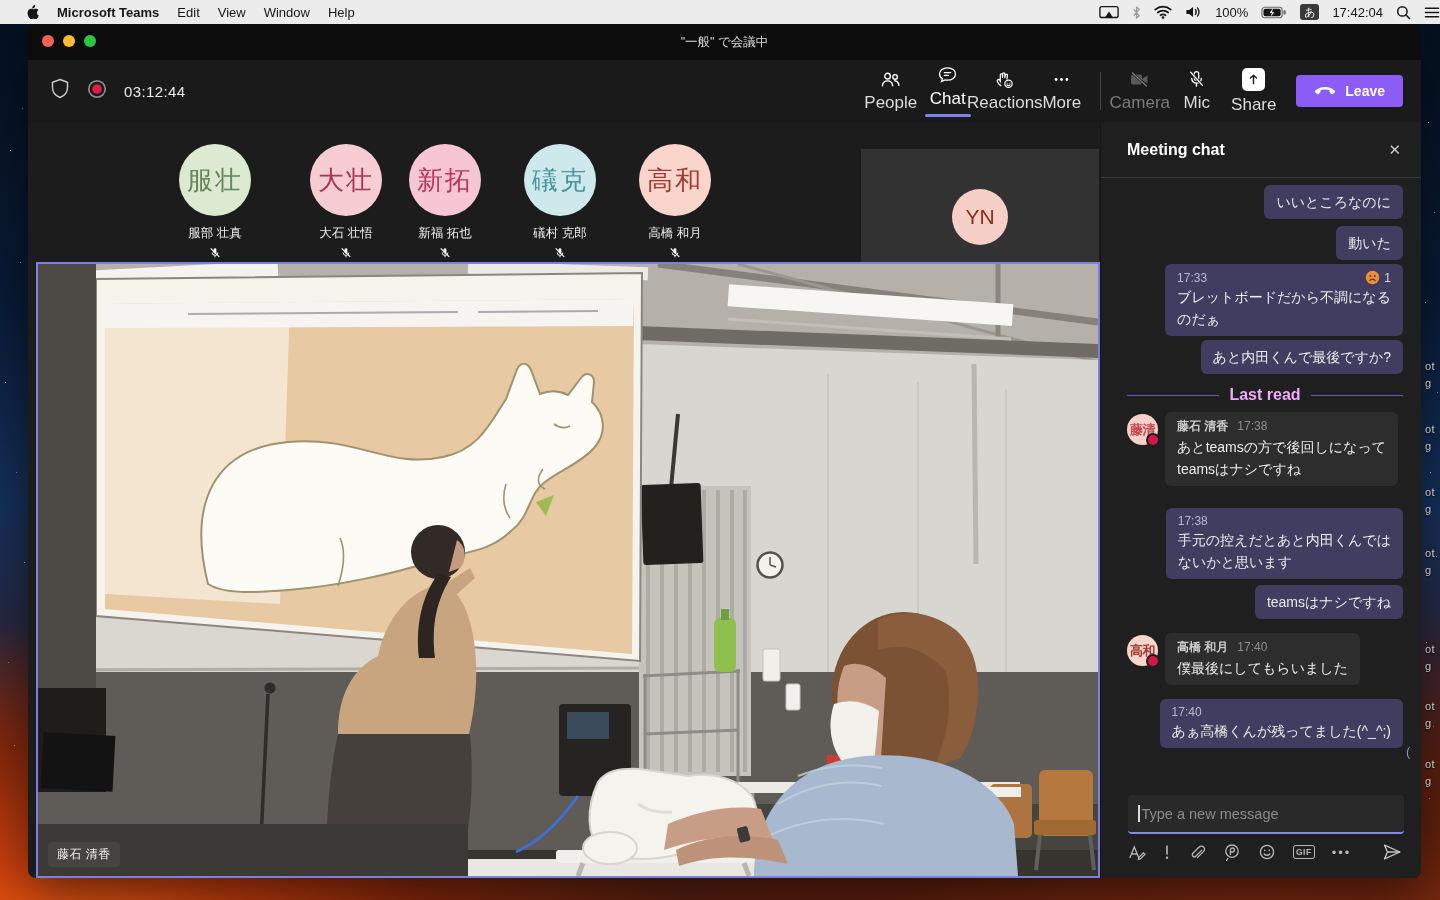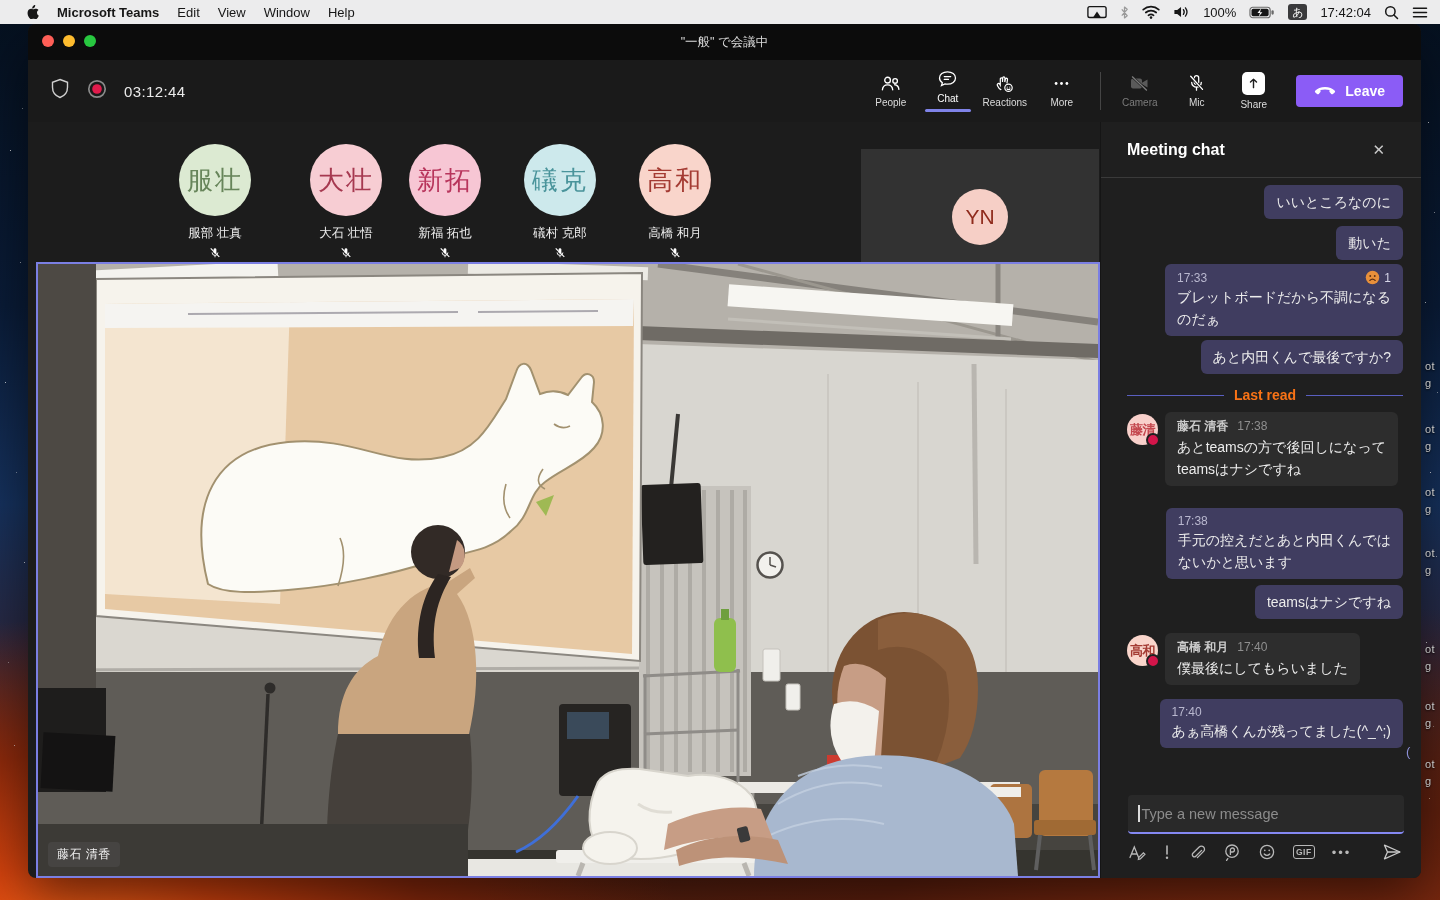--- a/index.html
+++ b/index.html
@@ -17,21 +17,21 @@
       1429px 798px rgba(255,220,190,.8);}
   .dfrag{position:absolute;color:#f2f2f2;font-size:11px;line-height:17px;
     text-shadow:0 1px 2px rgba(0,0,0,.85);letter-spacing:.3px;}
 
   
   .menubar{position:absolute;left:0;top:0;width:1440px;height:24px;background:rgba(246,246,246,.96);
     display:flex;align-items:center;justify-content:space-between;z-index:50;color:#161616;font-size:13px;}
   .mb-left{display:flex;align-items:center;gap:0;padding-left:16px;}
   .mb-left .mi{padding:0 9px;}
   .mb-app{font-weight:700;padding:0 9px;}
-  .mb-right{display:flex;align-items:center;gap:13px;padding-right:12px;}
+  .mb-right{display:flex;align-items:center;gap:13px;}
   .mb-right svg{display:block;}
   .ime-badge{width:19px;height:16px;background:#3a3a3c;color:#fff;border-radius:3px;
     font-size:11px;display:flex;align-items:center;justify-content:center;}
   .mb-clock{font-size:13px;}
 
   
   .window{position:absolute;left:28px;top:24px;width:1393px;height:854px;background:#1c1c1c;
     border-radius:8px;overflow:hidden;box-shadow:0 22px 55px rgba(0,0,0,.55);z-index:10;}
   .titlebar{position:absolute;left:0;top:0;width:100%;height:36px;background:#0c0c0c;}
   .tl{position:absolute;top:11px;width:12px;height:12px;border-radius:50%;}
@@ -39,21 +39,21 @@
   .win-title{position:absolute;left:0;right:0;top:0;height:36px;display:flex;align-items:center;justify-content:center;
     color:#dcdcdc;font-size:12.5px;}
 
   
   .mtoolbar{position:absolute;left:0;top:36px;width:100%;height:62px;background:#1a1a1a;border-bottom:1px solid #111;
     display:flex;align-items:center;}
   .mt-left{display:flex;align-items:center;gap:16px;padding-left:22px;}
   .mt-timer{color:#eaeaea;font-size:15px;letter-spacing:.4px;}
   .mt-right{position:absolute;right:18px;top:0;height:62px;display:flex;align-items:center;}
   .tb-btn{width:57px;display:flex;flex-direction:column;align-items:center;gap:4px;color:#fff;cursor:default;}
-  .tb-btn .lbl{font-size:10px;color:#dcdcdc;}
+  .tb-btn .lbl{font-size:17px;color:#dcdcdc;}
   .tb-btn.disabled{color:#7c7c7c;} .tb-btn.disabled .lbl{color:#7c7c7c;}
   .tb-btn.active .lbl{color:#fff;}
   .underline{width:46px;height:3px;border-radius:2px;background:#7f83e8;margin-top:1px;}
   .tb-divider{width:1px;height:38px;background:#454545;margin:0 10px;}
   .share-box{width:23px;height:23px;background:#fff;border-radius:5px;display:flex;align-items:center;justify-content:center;}
   .leave-btn{margin-left:14px;height:32px;padding:0 18px;border-radius:4px;display:flex;align-items:center;gap:9px;
     color:#fff;font-size:14px;font-weight:700;}
 
   
   .strip{position:absolute;left:0;top:98px;width:100%;height:140px;background:#1c1c1c;}
@@ -70,41 +70,41 @@
   .videobox{position:absolute;left:8px;top:238px;width:1064px;height:616px;border:2px solid #7b7fe3;
     box-sizing:border-box;background:#222;}
   .videobox svg{display:block;}
   .nametag{position:absolute;left:10px;bottom:9px;background:rgba(72,70,68,.88);color:#f2f2f2;
     font-size:12px;padding:4px 9px;border-radius:4px;letter-spacing:.5px;}
 
   
   .chatpanel{position:absolute;left:1072px;top:98px;width:321px;height:756px;background:#1f1f1f;
     border-left:1px solid #151515;box-sizing:border-box;}
   .chat-header{position:absolute;left:0;top:0;width:100%;height:56px;border-bottom:1px solid #3a3a3a;
-    box-sizing:border-box;display:flex;align-items:center;justify-content:space-between;padding:0 36px 0 26px;}
+    box-sizing:border-box;display:flex;align-items:center;justify-content:space-between;padding:0 20px 0 26px;}
   .chat-header .ttl{color:#fff;font-size:16px;font-weight:700;}
   .chat-close{color:#c9c9c9;font-size:15px;}
   .msglist{position:absolute;left:26px;top:57px;width:276px;display:flex;flex-direction:column;}
   .msg-row{display:flex;}
   .msg-row.own{justify-content:flex-end;}
   .bubble{border-radius:6px;padding:6px 12px;max-width:246px;box-sizing:border-box;}
   .own-bubble{background:#403d60;}
   .other-bubble{background:#2d2d2d;}
   .txt{font-size:14px;line-height:22px;color:#ececec;white-space:pre-line;}
   .meta{display:flex;justify-content:space-between;align-items:center;gap:26px;font-size:12px;color:#b9b8cf;margin-bottom:1px;text-align:center;}
   .rx{display:flex;align-items:center;gap:4px;color:#d6d6e8;font-size:12px;}
   .head{font-size:12px;margin-bottom:1px;color:#cccccc;font-weight:700;}
   .head .t{color:#8f8f8f;margin-left:9px;font-weight:400;}
   .c-avatar{position:relative;width:31px;height:31px;border-radius:50%;flex:0 0 31px;margin-right:7px;margin-top:2px;
     display:flex;align-items:center;justify-content:center;font-size:13px;font-weight:600;letter-spacing:-.5px;}
   .presence{position:absolute;right:-2px;bottom:-2px;width:10px;height:10px;border-radius:50%;
     background:#d3154a;border:2px solid #1f1f1f;}
   .lastread{display:flex;align-items:center;gap:10px;height:18px;}
   .lastread .ln{flex:1;height:1px;background:#5a5fc0;}
-  .lastread .lt{color:#f97316;font-size:14px;font-weight:700;}
+  .lastread .lt{color:#f0abfc;font-size:16px;font-weight:700;}
   .stray{position:absolute;left:305px;top:622px;color:#8d90d8;font-size:13px;}
 
   .composer{position:absolute;left:27px;top:673px;width:276px;}
   .cmp-input{height:39px;background:#292929;border-radius:4px;border-bottom:2px solid #8488f2;
     display:flex;align-items:center;padding:0 10px;box-sizing:border-box;}
   .cursorbar{width:1.5px;height:17px;background:#dcdcdc;margin-right:2px;}
   .cmp-input .ph{color:#8c8c8c;font-size:14.5px;}
   .cmp-icons{margin-top:9px;display:flex;align-items:center;color:#b8b8b8;}
   .ci{margin-right:17px;display:flex;align-items:center;}
   .gifbox{font-size:8.5px;font-weight:700;border:1.4px solid #b8b8b8;border-radius:3px;padding:1px 2px;letter-spacing:.5px;}

